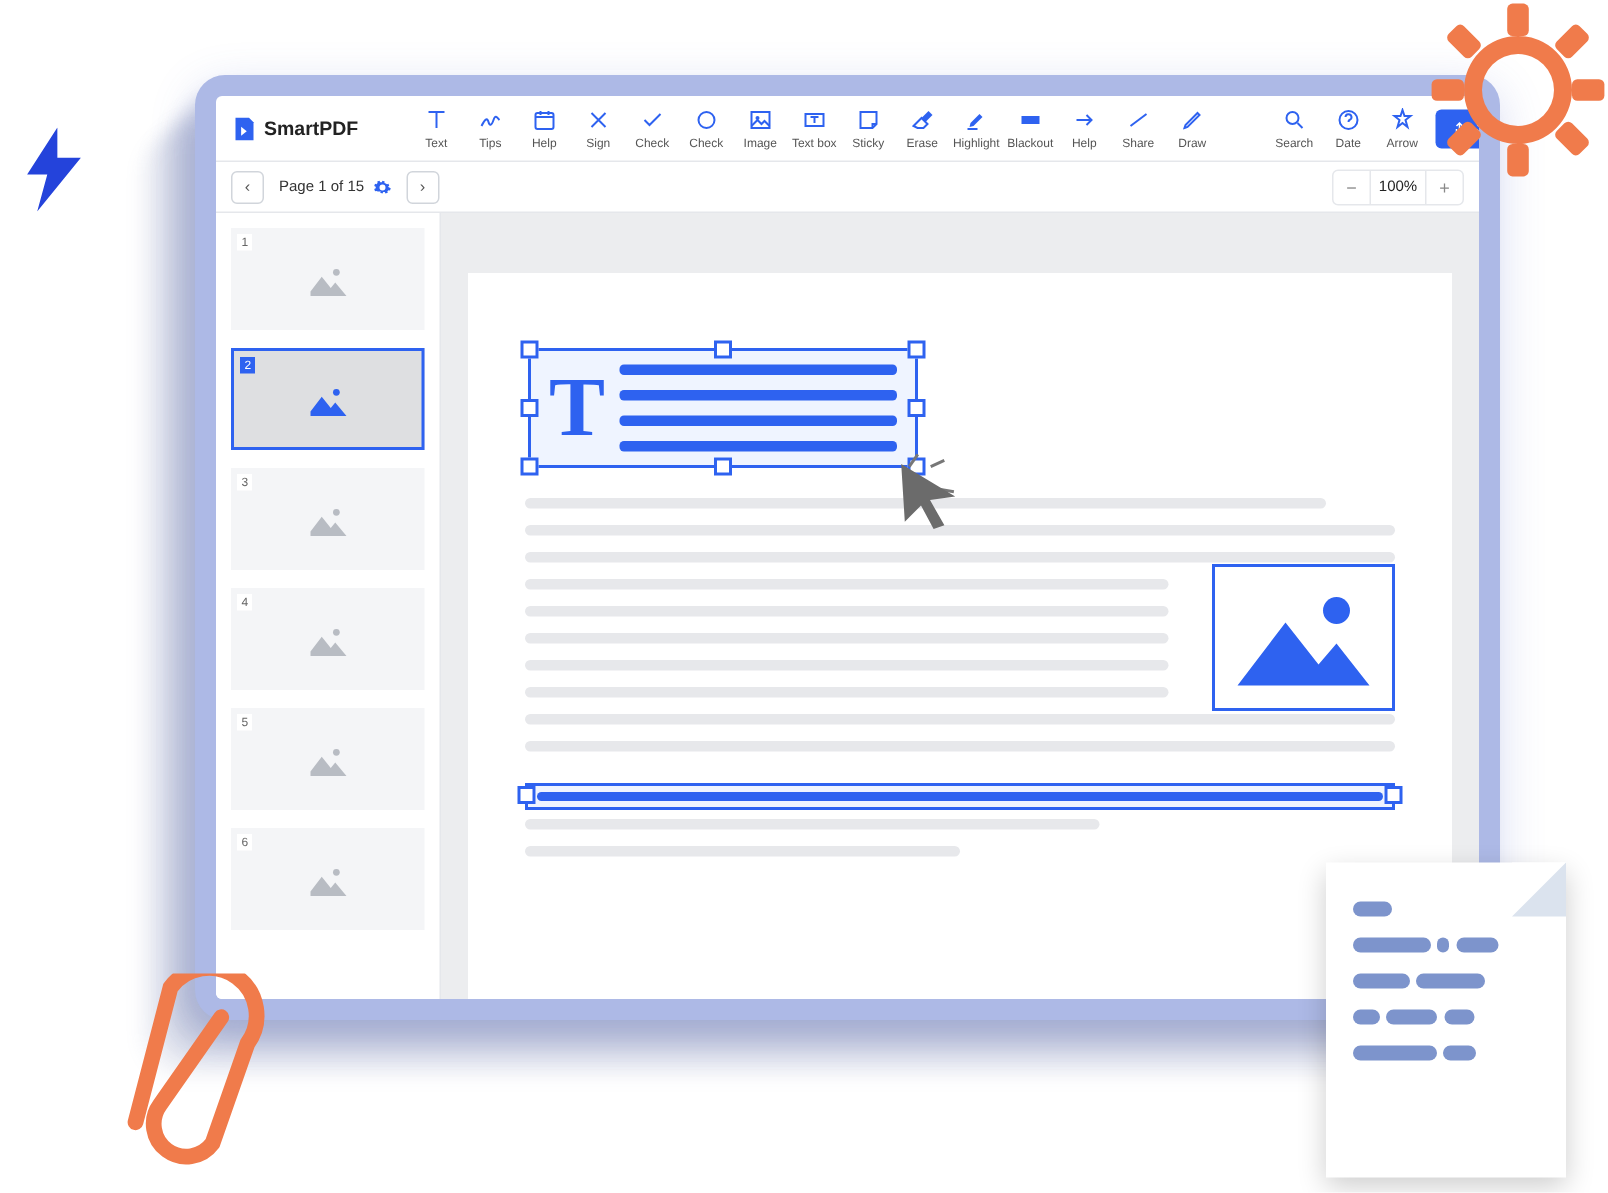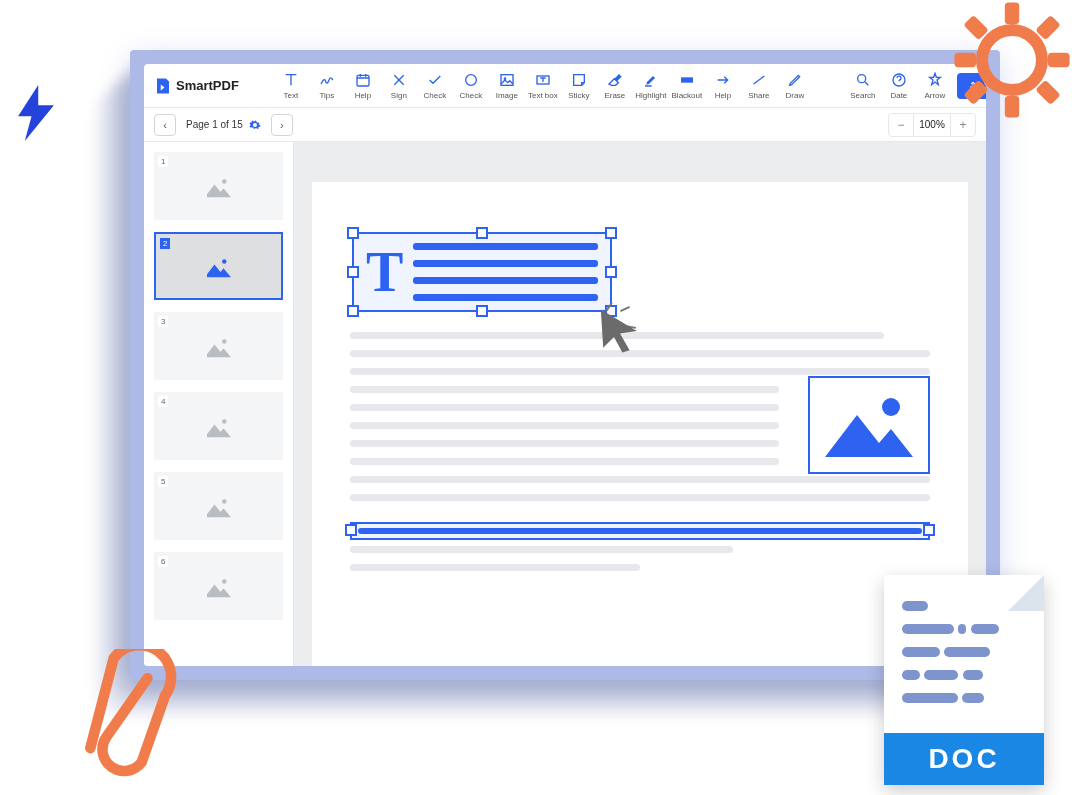--- a/index.html
+++ b/index.html
@@ -9,21 +9,21 @@
   .gear { position: absolute; top: 0; right: 0; width: 120px; height: 120px; z-index: 10; }
   .bolt { position: absolute; top: 85px; left: 12px; width: 48px; height: 56px; z-index: 10; }
   .clip { position: absolute; bottom: 6px; left: 80px; width: 100px; height: 140px; z-index: 10; }
   .docfile { position: absolute; bottom: 10px; right: 28px; width: 160px; height: 210px; background:#fff; box-shadow: 0 6px 18px rgba(0,0,0,.2); z-index: 20; }
   .docfile .fold { position:absolute; top:0; right:0; width:0; height:0; border-style:solid; border-width:0 0 36px 36px; border-color: transparent transparent #dbe3ee transparent; }
   .docfile .foldbg { position:absolute; top:0; right:0; width:36px; height:36px; background:#fff; }
   .docfile .lines { padding: 26px 18px 0 18px; }
   .docfile .ln { height: 10px; border-radius: 5px; background:#7d94cc; margin-bottom: 9px; display:inline-block; }
   .docfile .bottom { position:absolute; bottom:0; left:0; right:0; height:52px; background:#1b87e5; color:#fff; font-weight:700; font-size:28px; display:flex; align-items:center; justify-content:center; letter-spacing:3px; }
 
-  .window { position:absolute; top:50px; left:130px; width:870px; height:630px; border-radius:4px; background:#adb9e6; padding:14px; box-shadow: 0 8px 30px rgba(80,100,200,.22); }
+  .window { position:absolute; top:50px; left:130px; width:870px; height:630px; border-radius:20px; background:#adb9e6; padding:14px; box-shadow: 0 8px 30px rgba(80,100,200,.22); }
   .screen { width:100%; height:100%; background:#fff; border-radius:4px; display:flex; flex-direction:column; overflow:hidden; }
 
   .topbar { height:44px; border-bottom:1px solid #e5e7eb; display:flex; align-items:center; padding:0 10px; gap:4px; }
   .logo { display:flex; align-items:center; font-weight:700; font-size:13px; color:#222; margin-right:18px; }
   .logo svg { width:18px; height:18px; margin-right:4px; }
   .tool { display:flex; flex-direction:column; align-items:center; justify-content:center; width:36px; cursor:pointer; }
   .tool svg { width:16px; height:16px; }
   .tool .lbl { font-size:8px; color:#555; margin-top:3px; }
   .spacer { flex:1; }
   .btn { height:26px; border-radius:4px; font-size:10px; display:flex; align-items:center; gap:5px; padding:0 10px; color:#fff; cursor:pointer; }
@@ -95,21 +95,20 @@
 <div class="docfile">
   <div class="foldbg"></div>
     <div class="fold"></div>
   <div class="lines">
     <span class="ln" style="width:26px"></span><br>
     <span class="ln" style="width:52px"></span> <span class="ln" style="width:8px"></span> <span class="ln" style="width:28px"></span><br>
     <span class="ln" style="width:38px"></span> <span class="ln" style="width:46px"></span><br>
     <span class="ln" style="width:18px"></span> <span class="ln" style="width:34px"></span> <span class="ln" style="width:20px"></span><br>
     <span class="ln" style="width:56px"></span> <span class="ln" style="width:22px"></span>
   </div>
-  <div class="bottom">DOC</div>
 </div>
 
 <div class="dropshadow" style="top:60px;left:122px;width:870px;height:630px"></div>
 <div class="dropshadow" style="top:70px;left:112px;width:870px;height:630px"></div>
 <div class="dropshadow" style="top:80px;left:102px;width:870px;height:630px;opacity:.14"></div>
 <div class="dropshadow" style="top:88px;left:94px;width:870px;height:630px;opacity:.09"></div>
 
 <div class="window">
   <div class="screen">
 

